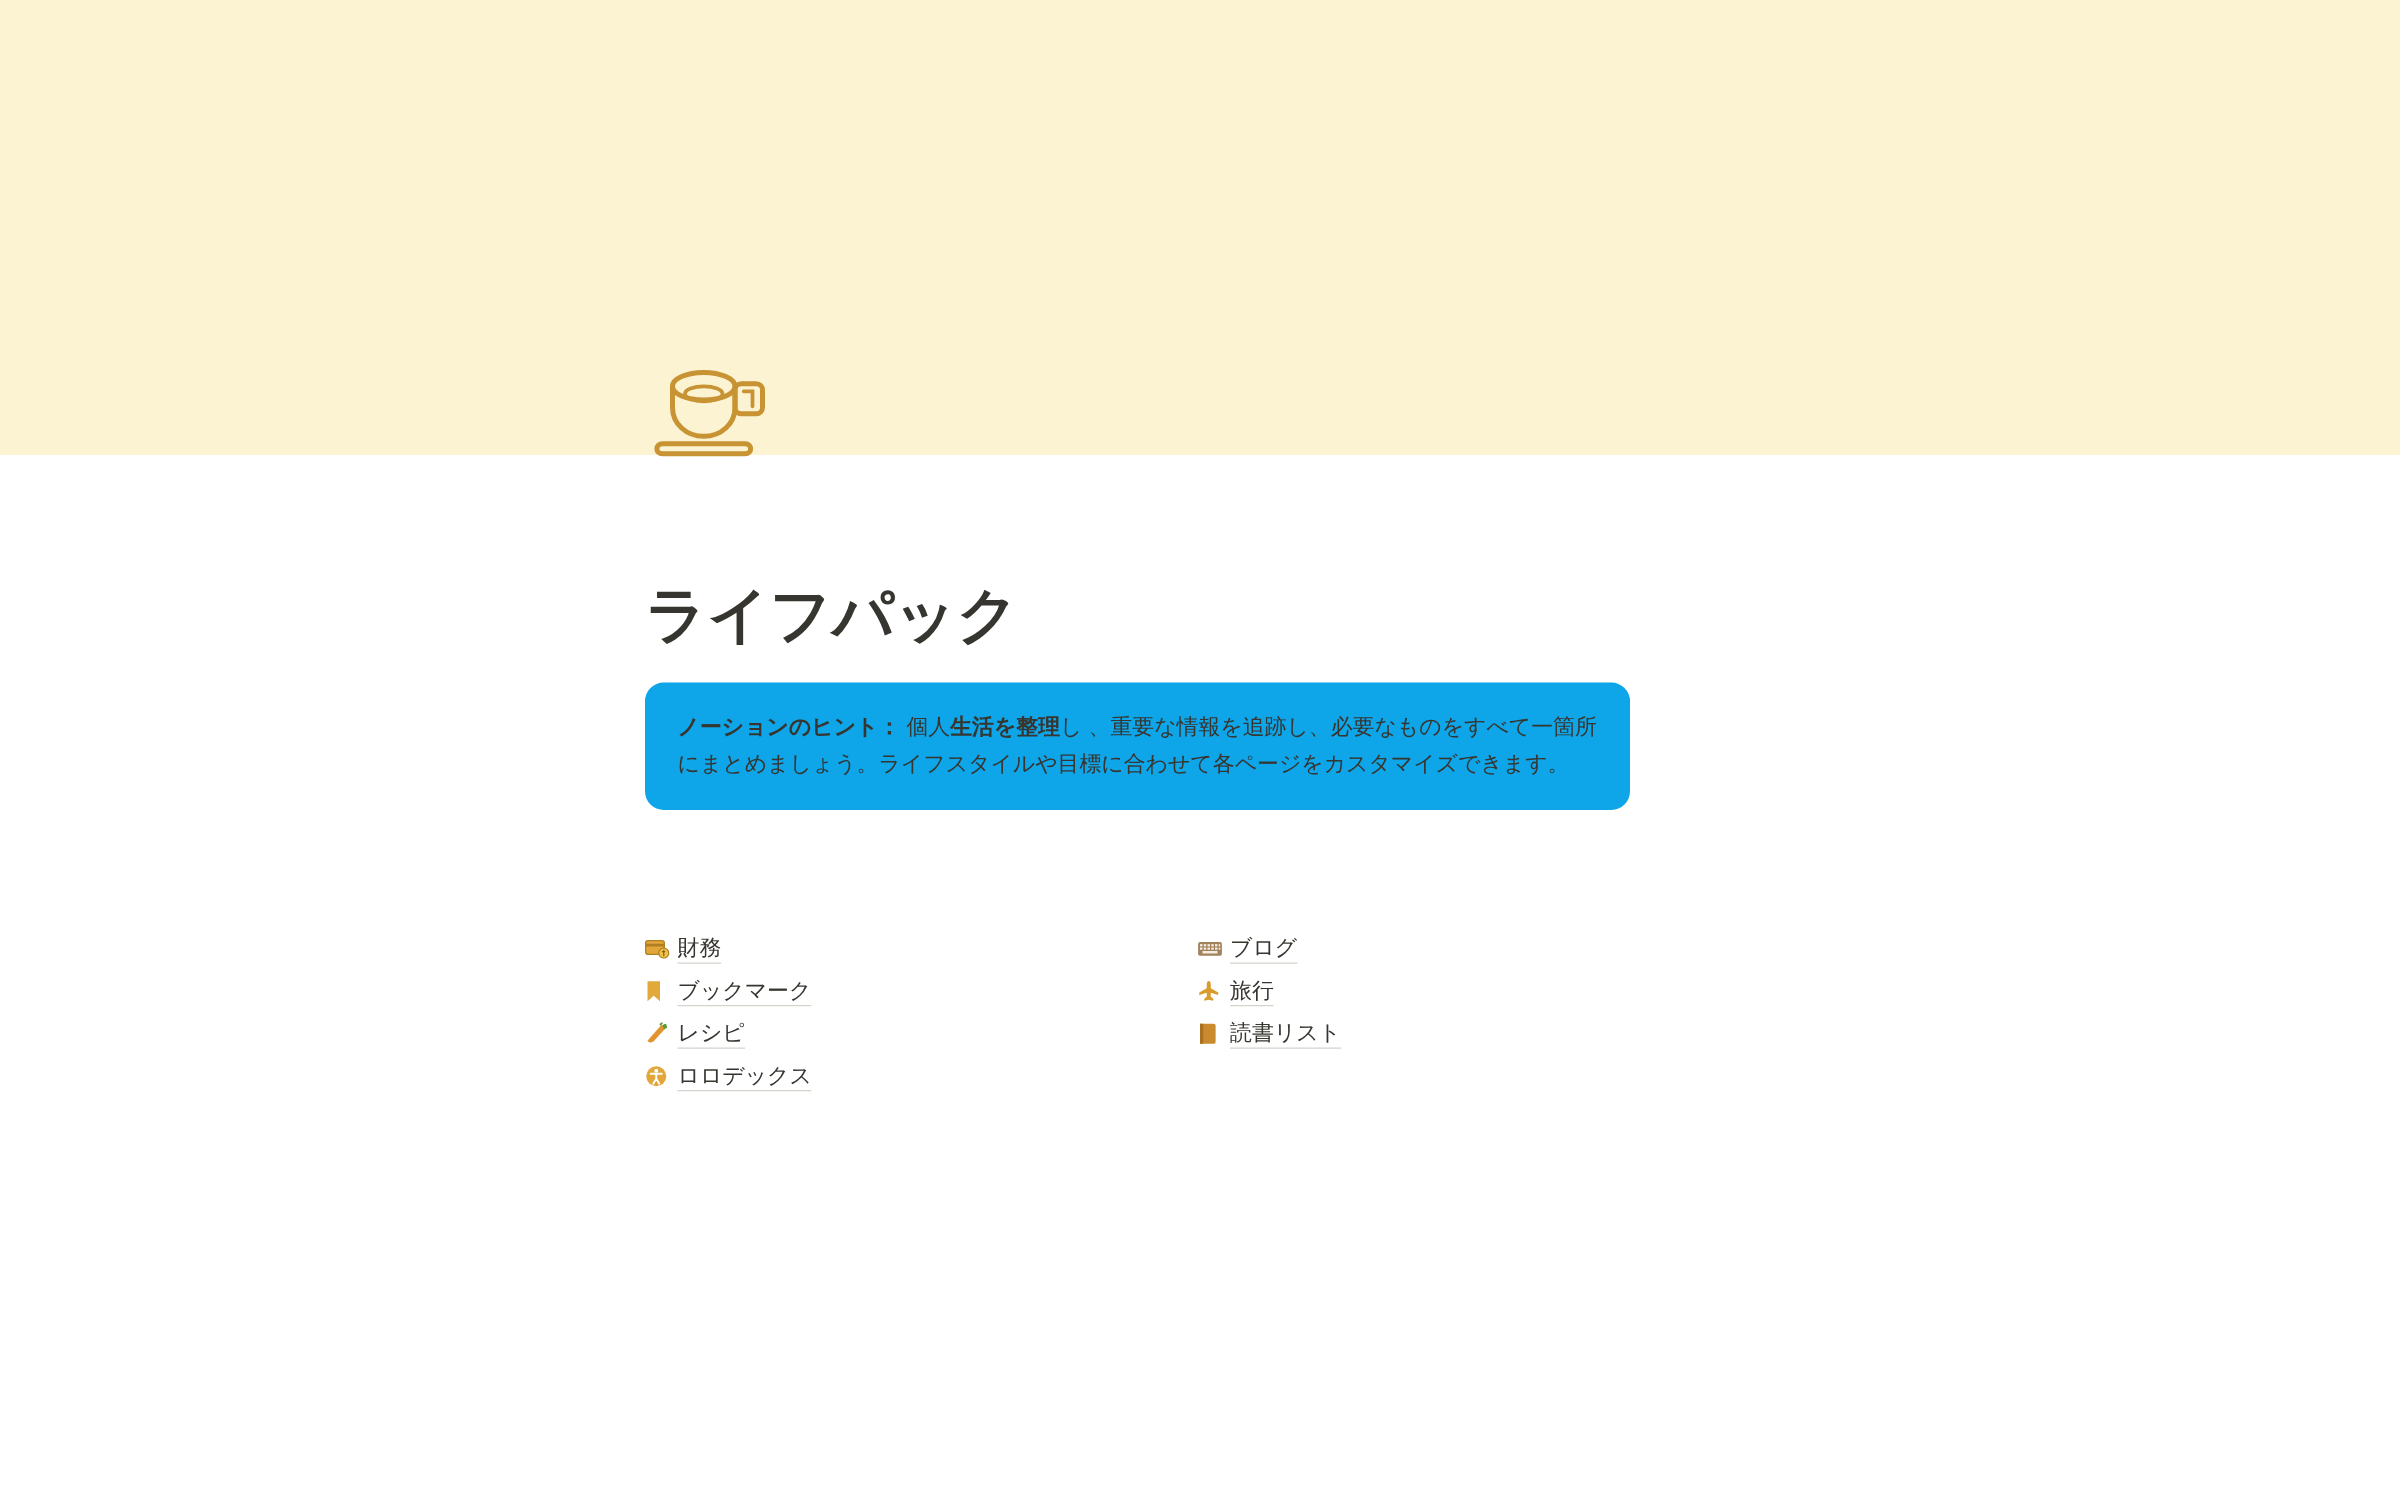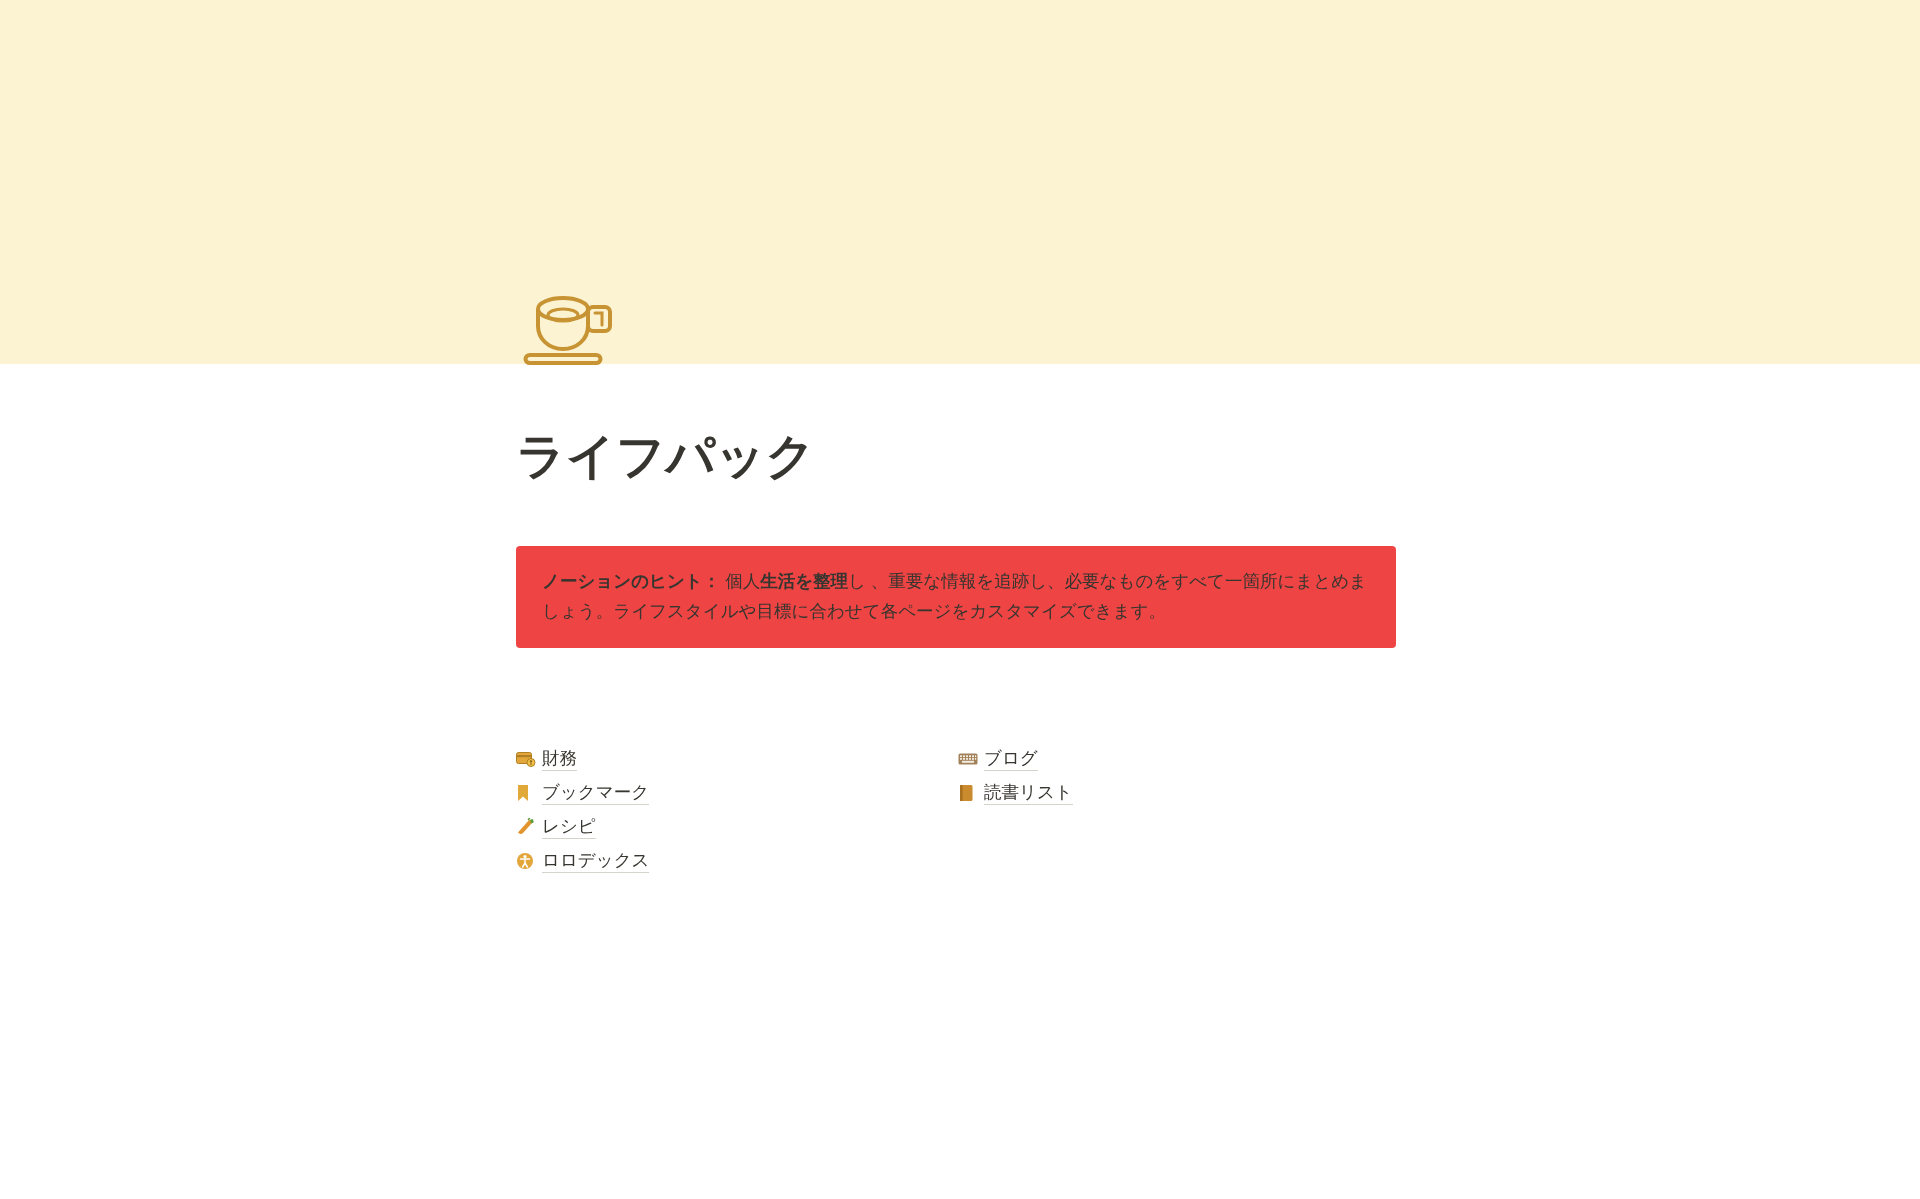--- a/index.html
+++ b/index.html
@@ -54,39 +54,39 @@
   .page-icon svg {
     display: block;
     width: 106px;
     height: 106px;
   }
 
   
   .page-title {
     position: absolute;
     left: 0px;
-    top: 430px;
+    top: 467px;
     margin: 0;
     font-size: 49px;
     line-height: 1.1;
     font-weight: 700;
     letter-spacing: -0.3px;
     color: #37352f;
     white-space: nowrap;
   }
 
   
   .callout {
     position: absolute;
     left: 0px;
     top: 546px;
-    width: 880px;
+    width: 788px;
     box-sizing: border-box;
-    background: #ef4444;
-    border-radius: 4px;
+    background: #0ea5e9;
+    border-radius: 15px;
     padding: 20px 26px 22px 26px;
   }
   .callout-text {
     font-size: 17.5px;
     line-height: 1.72;
     color: #37352f;
     margin: 0;
   }
   .callout-text b {
     font-weight: 700;
@@ -224,20 +224,28 @@
                   <rect x="11" y="6" width="2" height="1.8"></rect>
                 <rect x="14" y="6" width="2" height="1.8"></rect>
                   <rect x="17" y="6" width="1.2" height="1.8"></rect>
                 <rect x="4" y="8.8" width="12" height="2"></rect>
               </g>
             </svg>
           </span>
           <span class="link-label">ブログ</span>
         </div>
 
+        <div class="link-row">
+          <span class="link-icon">
+            <svg width="18" height="18" viewBox="0 0 18 18" xmlns="http://www.w3.org/2000/svg">
+              <path d="M9 0.8c1 0 1.6 1.2 1.6 2.6v3.2l6 3.4v2l-6-1.8v3.2l2 1.6v1.6L9 15.8l-3.6 0.8v-1.6l2-1.6v-3.2l-6 1.8v-2l6-3.4V3.4C7.4 2 8 0.8 9 0.8z" fill="#d99b2c"></path>
+            </svg>
+          </span>
+          <span class="link-label">旅行</span>
+        </div>
 
         <div class="link-row">
           <span class="link-icon">
             <svg width="16" height="18" viewBox="0 0 16 18" xmlns="http://www.w3.org/2000/svg">
               <path d="M2 1h11a1.5 1.5 0 011.5 1.5v13A1.5 1.5 0 0113 17H2V1z" fill="#c98b2e"></path>
               <rect x="2" y="1" width="2.6" height="16" fill="#a8701f"></rect>
             </svg>
           </span>
           <span class="link-label">読書リスト</span>
         </div>

